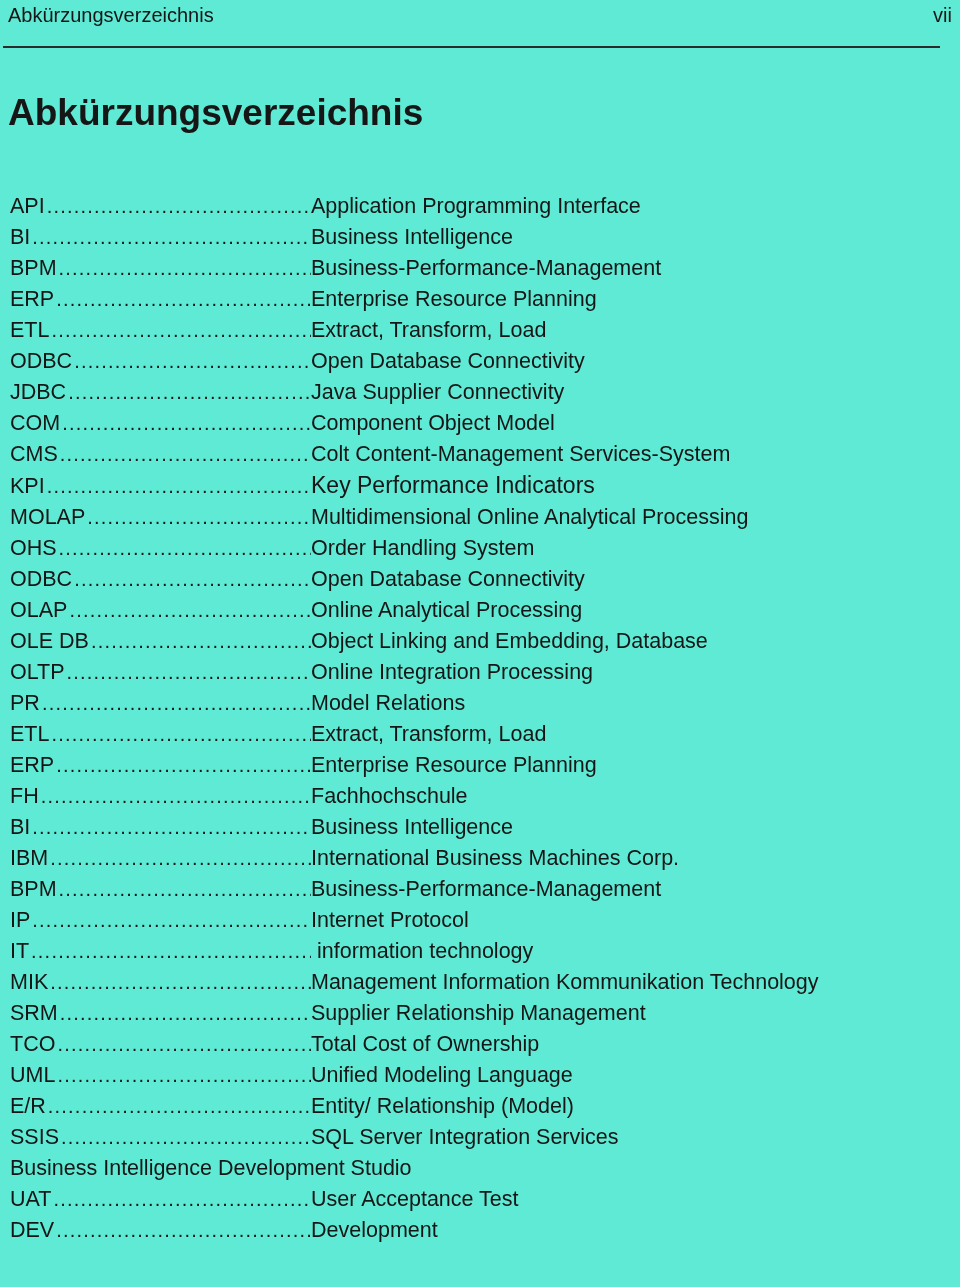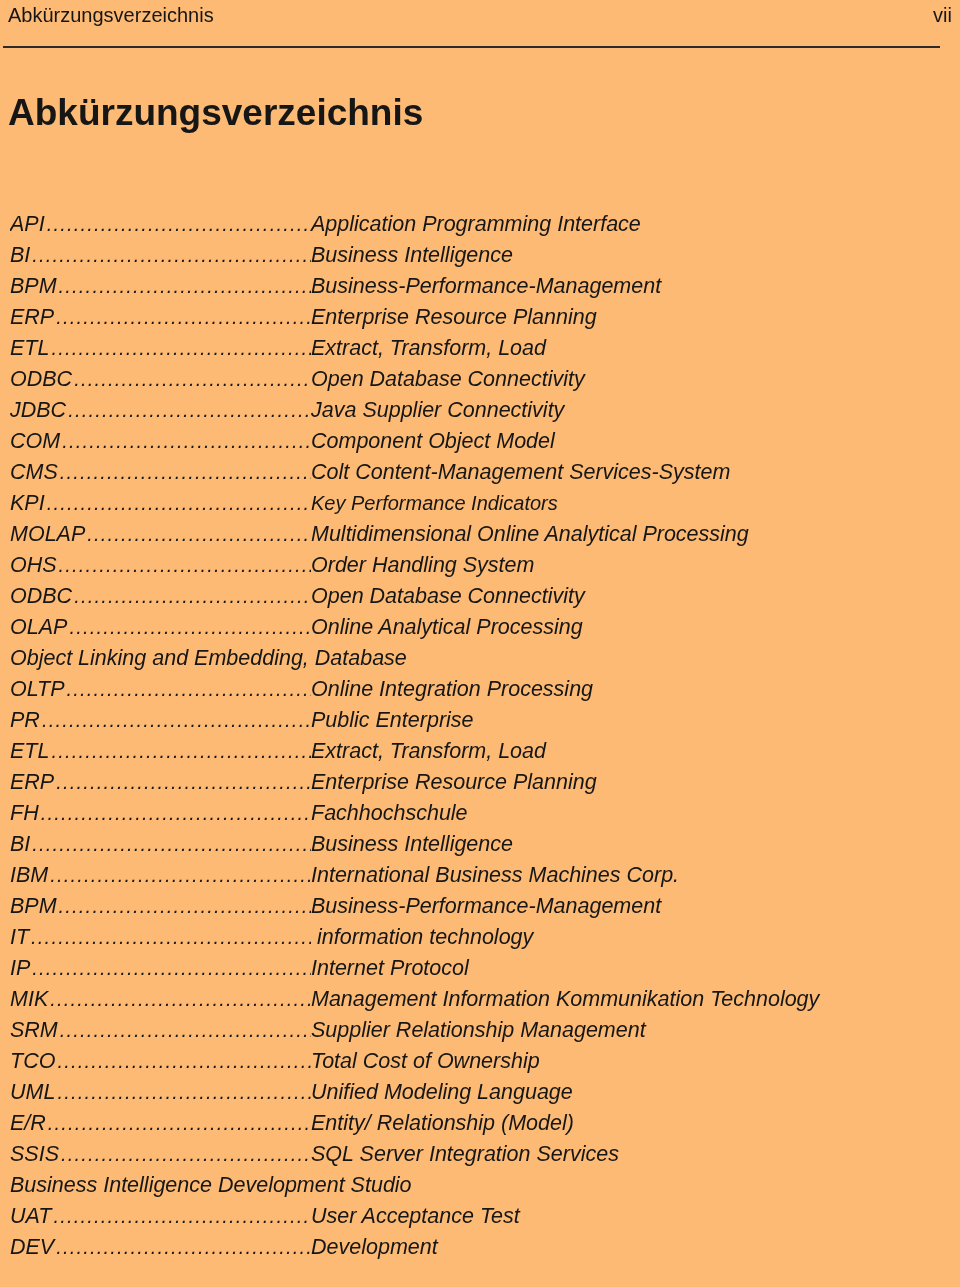--- a/index.html
+++ b/index.html
@@ -4,21 +4,21 @@
 <style>
   html, body {
     margin: 0;
     padding: 0;
     background: #ffffff;
   }
   .page {
     position: relative;
     width: 960px;
     height: 1287px;
-    background: #fdba74;
+    background: #5eead4;
     color: #161616;
     font-family: "Liberation Sans", sans-serif;
     overflow: hidden;
     box-sizing: border-box;
   }
   .running-header {
     display: flex;
     justify-content: space-between;
     align-items: flex-start;
     padding: 3px 8px 0 8px;
@@ -31,22 +31,21 @@
     margin: 19px 20px 0 3px;
   }
   .page-title {
     margin: 44px 0 0 8px;
     font-size: 37px;
     font-weight: bold;
     letter-spacing: 0px;
     line-height: 42px;
   }
   .abbr-list {
-    margin: 75px 0 0 10px;
-    font-style: italic;
+    margin: 57px 0 0 10px;
   }
   .row {
     display: flex;
     align-items: baseline;
     font-size: 21.5px;
     line-height: 31px;
     white-space: nowrap;
   }
   .lead {
     display: flex;
@@ -67,21 +66,21 @@
   }
   .dots::after {
     content: "......................................................................................................................................";
     letter-spacing: 1.2px;
   }
   .def {
     flex: 0 0 auto;
     white-space: pre;
   }
   .row.small .def {
-    font-size: 20px;
+    font-size: 23px;
   }
 </style>
 </head>
 <body>
 
 <div class="page">
 
   <div class="running-header">
     <span>Abkürzungsverzeichnis</span>
     <span>vii</span>
@@ -199,37 +198,41 @@
 
     <div class="row">
       <span class="lead">
         <span class="abbr">OLAP</span>
         <span class="dots"></span>
       </span>
       <span class="def">Online Analytical Processing</span>
     </div>
 
     <div class="row">
+      <span class="lead">
+        <span class="abbr">OLE DB</span>
+        <span class="dots"></span>
+      </span>
       <span class="def">Object Linking and Embedding, Database</span>
     </div>
 
     <div class="row">
       <span class="lead">
         <span class="abbr">OLTP</span>
         <span class="dots"></span>
       </span>
       <span class="def">Online Integration Processing</span>
     </div>
 
     <div class="row">
       <span class="lead">
         <span class="abbr">PR</span>
         <span class="dots"></span>
       </span>
-      <span class="def">Public Enterprise</span>
+      <span class="def">Model Relations</span>
     </div>
 
     <div class="row">
       <span class="lead">
         <span class="abbr">ETL</span>
         <span class="dots"></span>
       </span>
       <span class="def">Extract, Transform, Load</span>
     </div>
 
@@ -268,36 +271,36 @@
     <div class="row">
       <span class="lead">
         <span class="abbr">BPM</span>
         <span class="dots"></span>
       </span>
       <span class="def">Business-Performance-Management</span>
     </div>
 
     <div class="row">
       <span class="lead">
+        <span class="abbr">IP</span>
+        <span class="dots"></span>
+      </span>
+      <span class="def">Internet Protocol</span>
+    </div>
+
+    <div class="row">
+      <span class="lead">
         <span class="abbr">IT</span>
         <span class="dots"></span>
       </span>
       <span class="def"> information technology</span>
     </div>
 
     <div class="row">
       <span class="lead">
-        <span class="abbr">IP</span>
-        <span class="dots"></span>
-      </span>
-      <span class="def">Internet Protocol</span>
-    </div>
-
-    <div class="row">
-      <span class="lead">
         <span class="abbr">MIK</span>
         <span class="dots"></span>
       </span>
       <span class="def">Management Information Kommunikation Technology</span>
     </div>
 
     <div class="row">
       <span class="lead">
         <span class="abbr">SRM</span>
         <span class="dots"></span>

